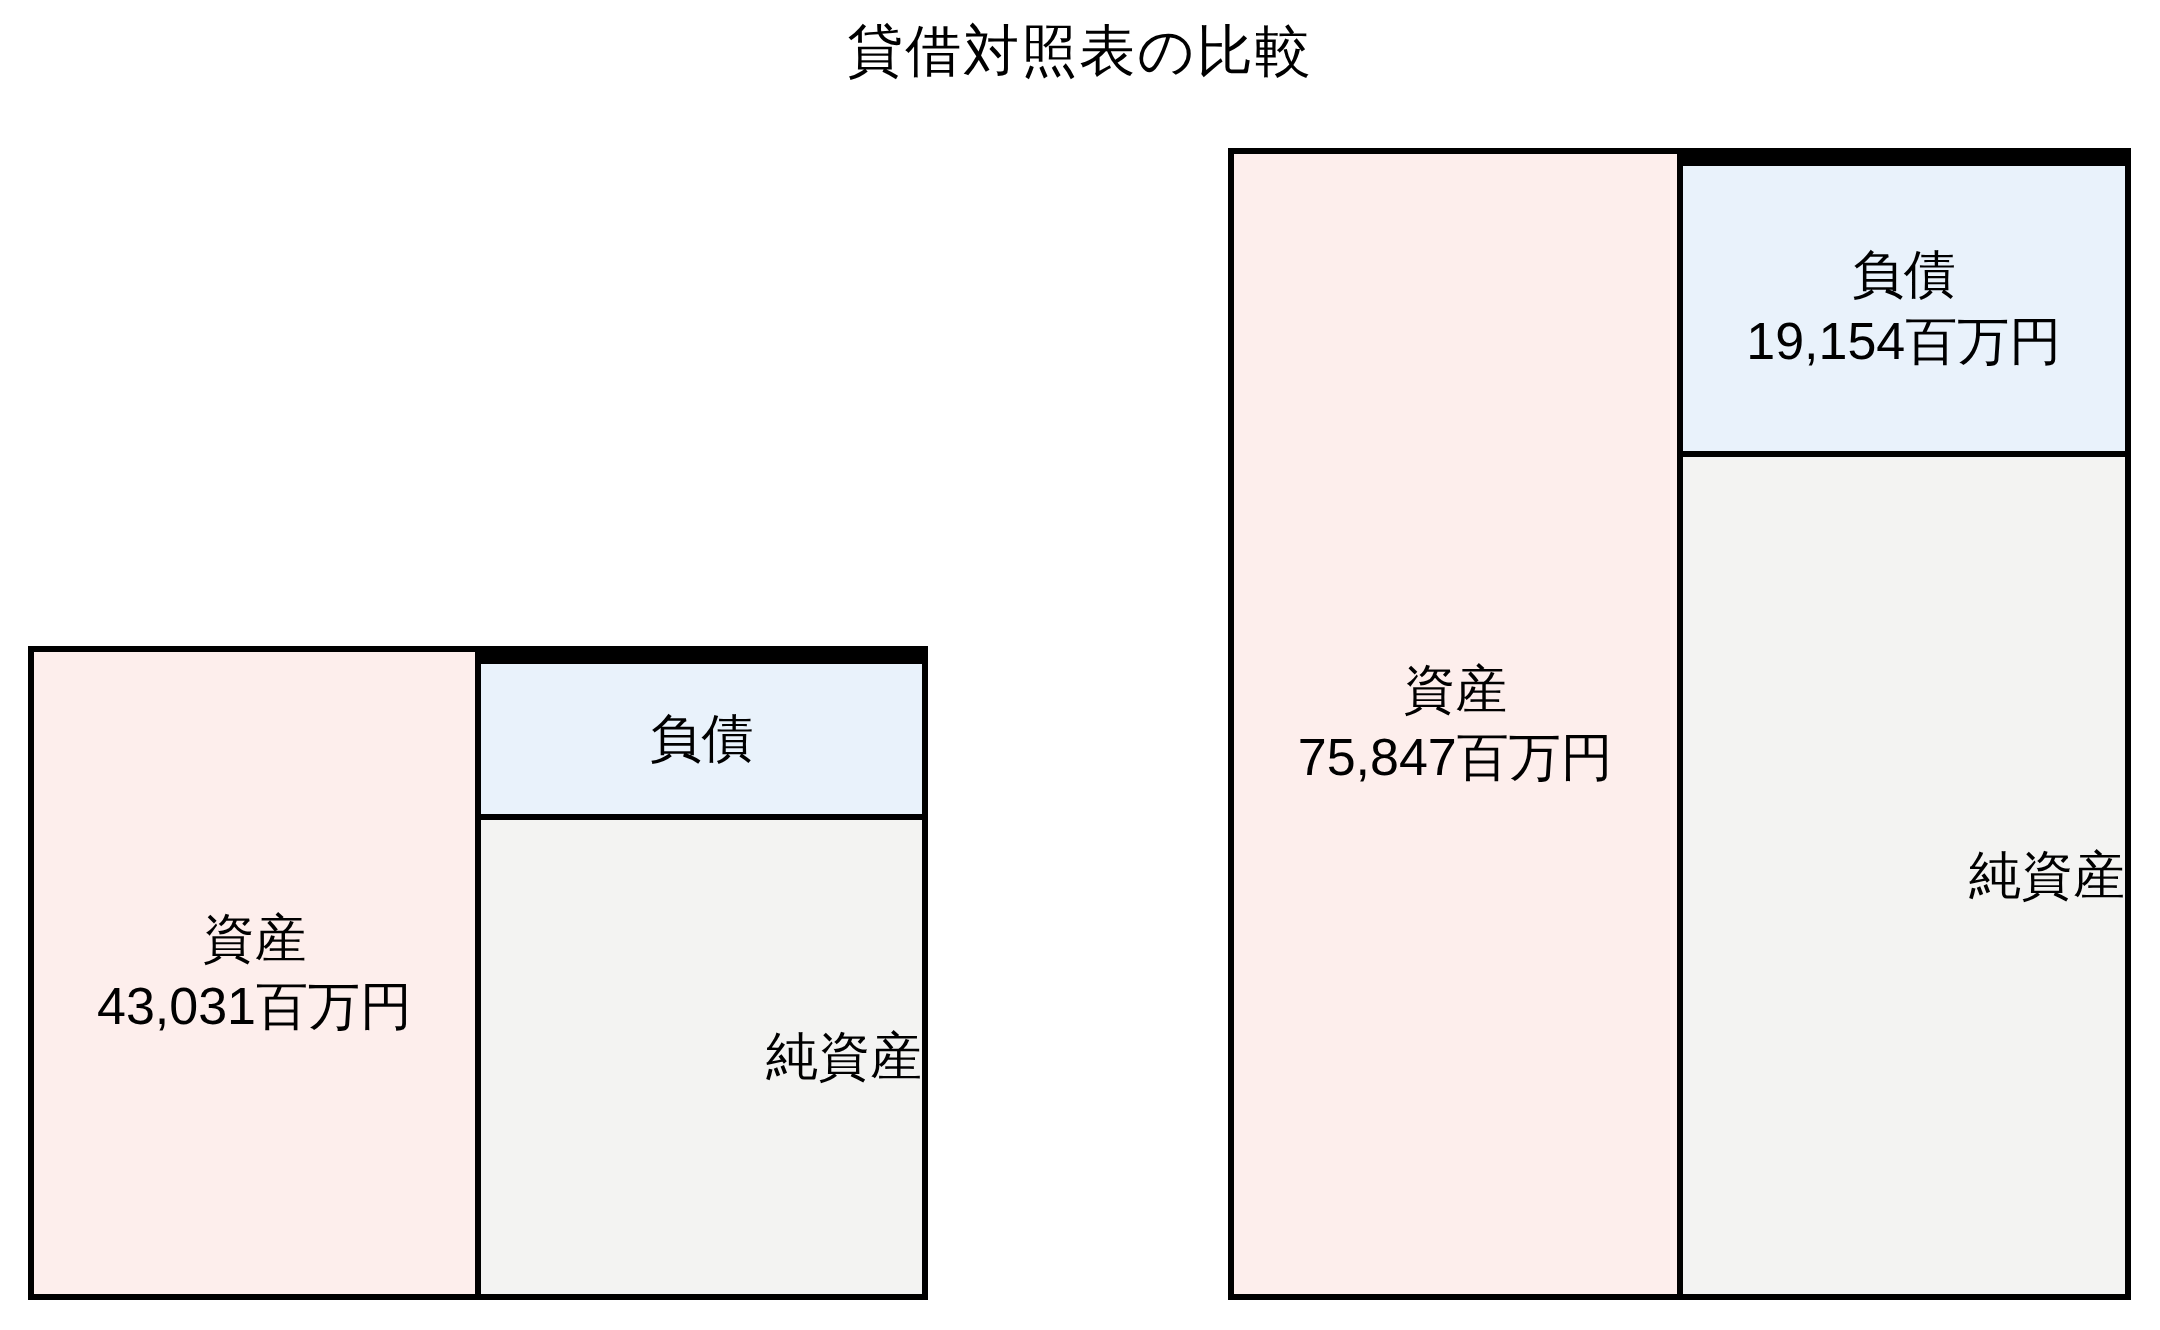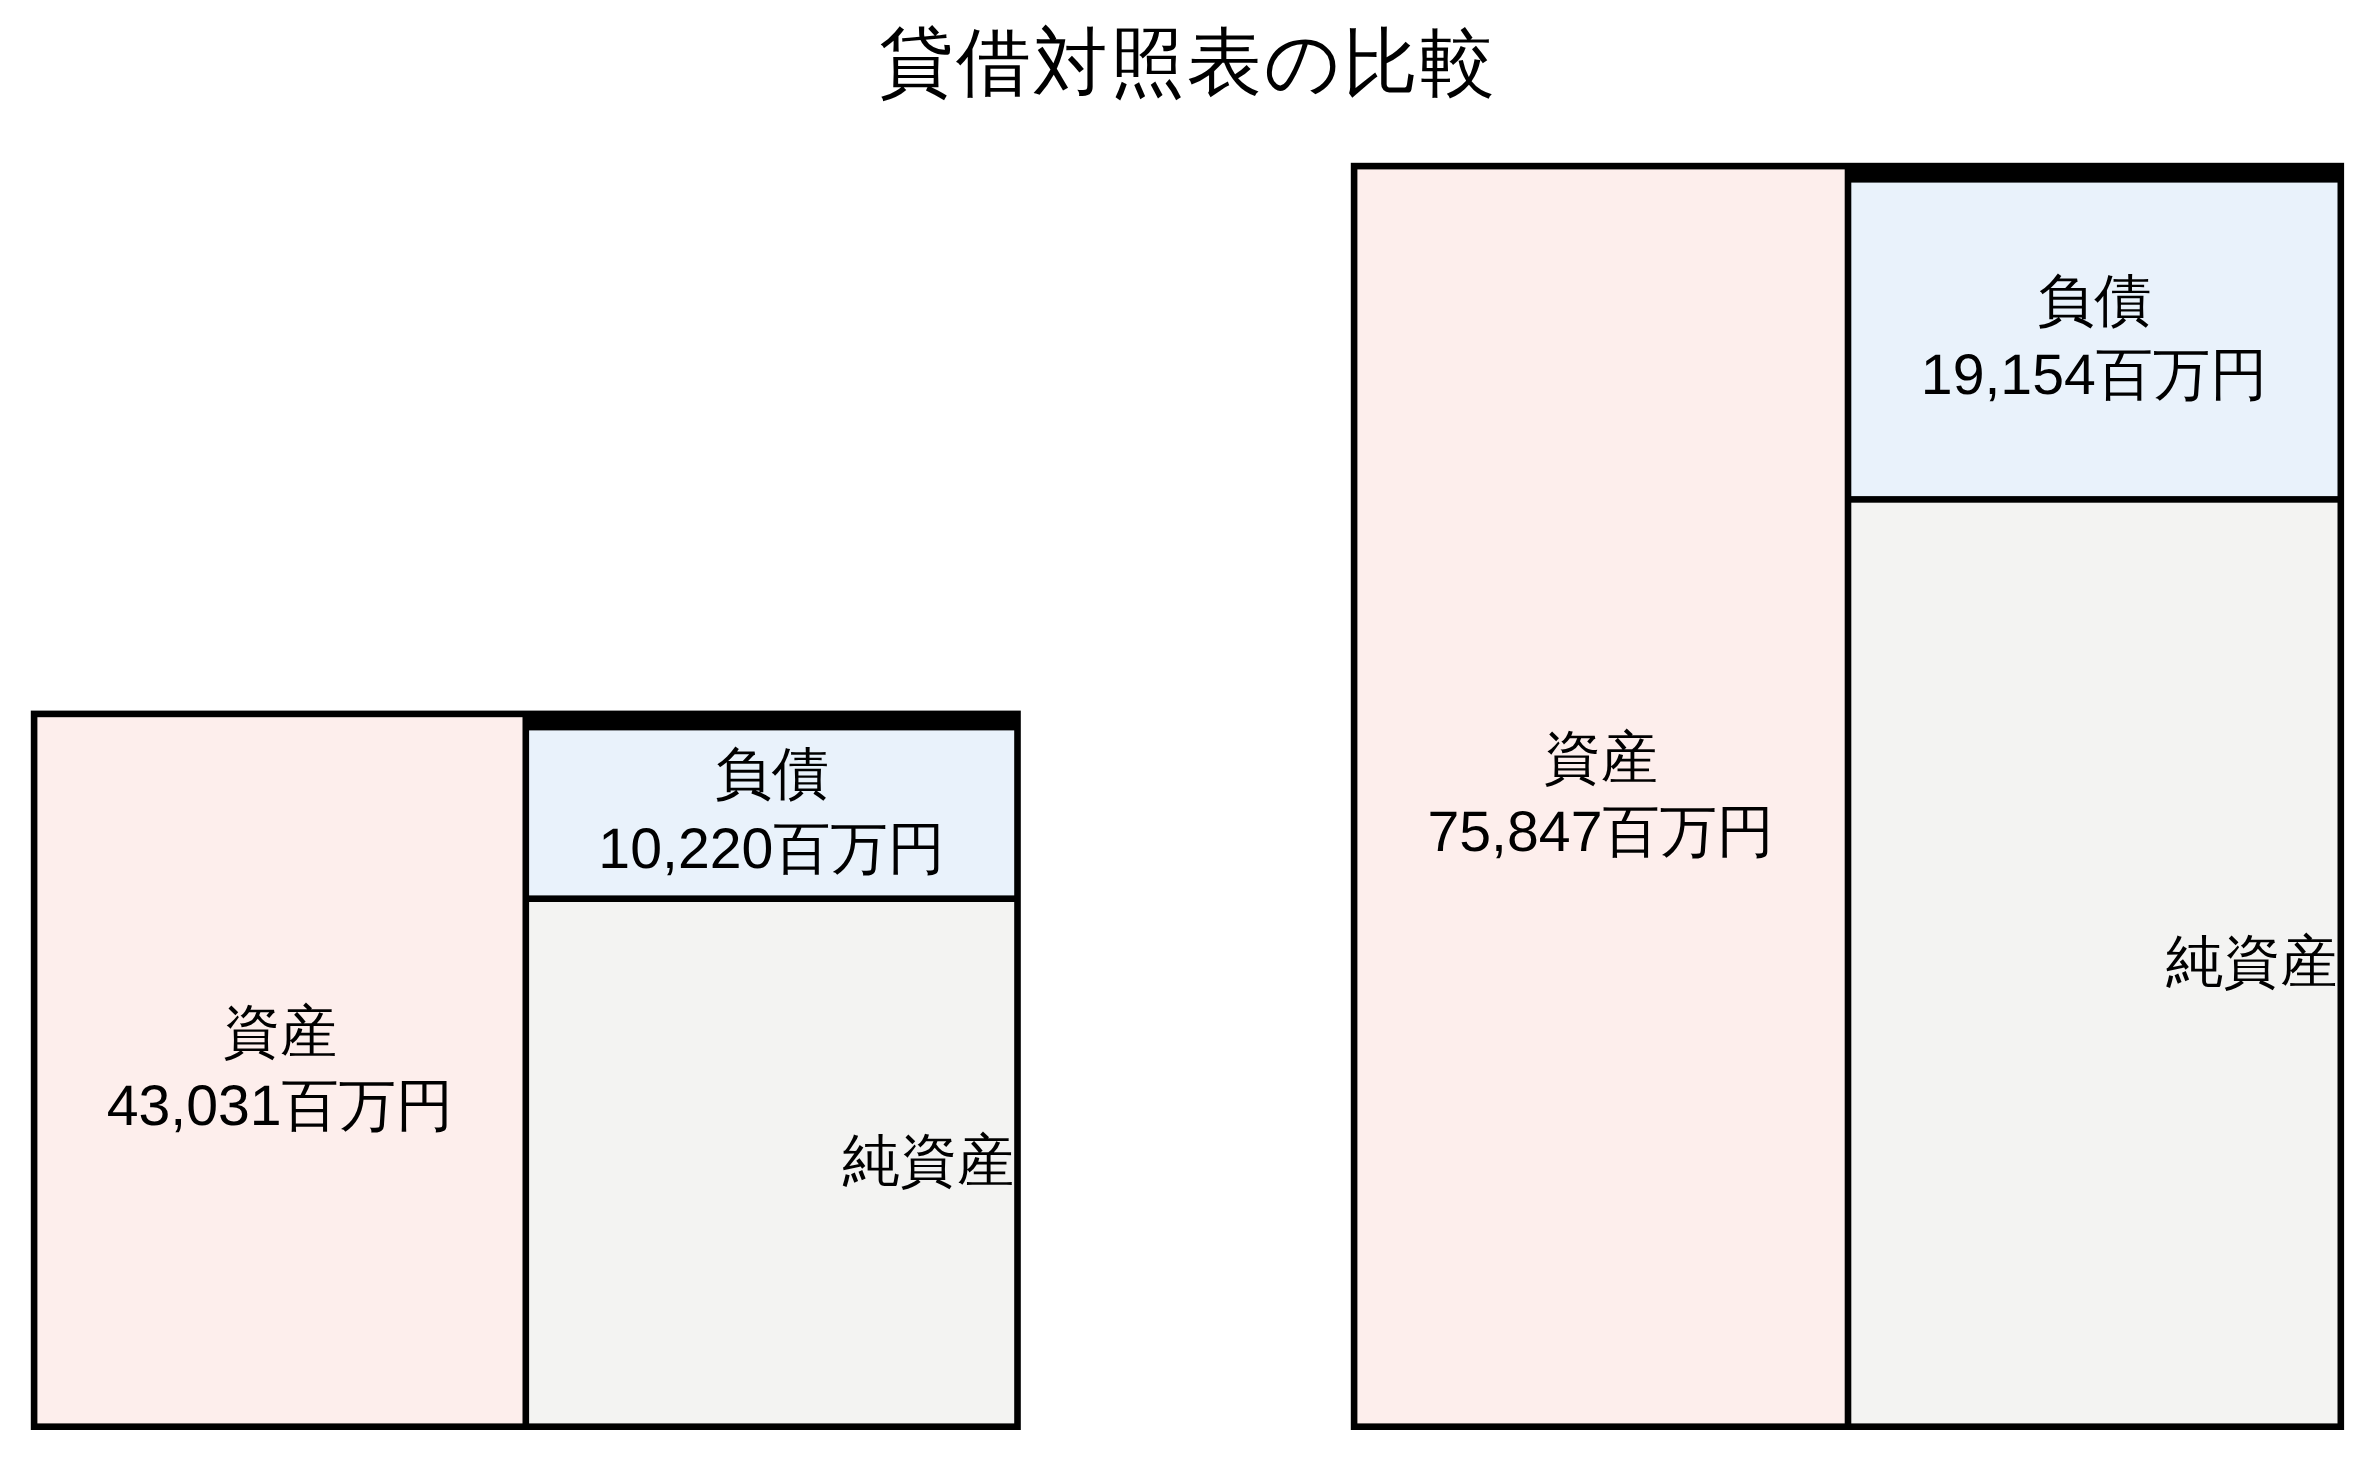--- a/index.html
+++ b/index.html
@@ -15,21 +15,21 @@
     width:2160px;height:1330px;
     background:var(--background);
     font-family:"Liberation Sans","DejaVu Sans",sans-serif;
     color:var(--text);
     overflow:hidden;
   }
   .canvas{position:relative;width:2160px;height:1330px;background:var(--background);}
   .title{
     position:absolute;top:20px;left:0;width:100%;
     text-align:center;
-    font-size:68px;line-height:1.1;
+    font-size:56px;line-height:1.1;
     color:var(--text);
     letter-spacing:2px;
   }
   .bs-chart{
     position:absolute;bottom:30px;
     background:var(--border);
     padding:6px;
     box-sizing:border-box;
     display:flex;
     gap:6px;
@@ -56,21 +56,20 @@
   <div class="title">貸借対照表の比較</div>
 
   <div class="bs-chart" id="chart-left" style="height: 654px;">
     <div class="box assets">
       <div class="line">資産</div>
       <div class="line">43,031百万円</div>
     </div>
     <div class="col">
       <div class="box liabilities" style="height: 23.75%;">
         <div class="line">負債</div>
-        <div class="line">10,220百万円</div>
       </div>
       <div class="box net">
         <div class="line">純資産</div>
       </div>
     </div>
   </div>
 
   <div class="bs-chart" id="chart-right" style="height: 1152px;">
     <div class="box assets">
       <div class="line">資産</div>

